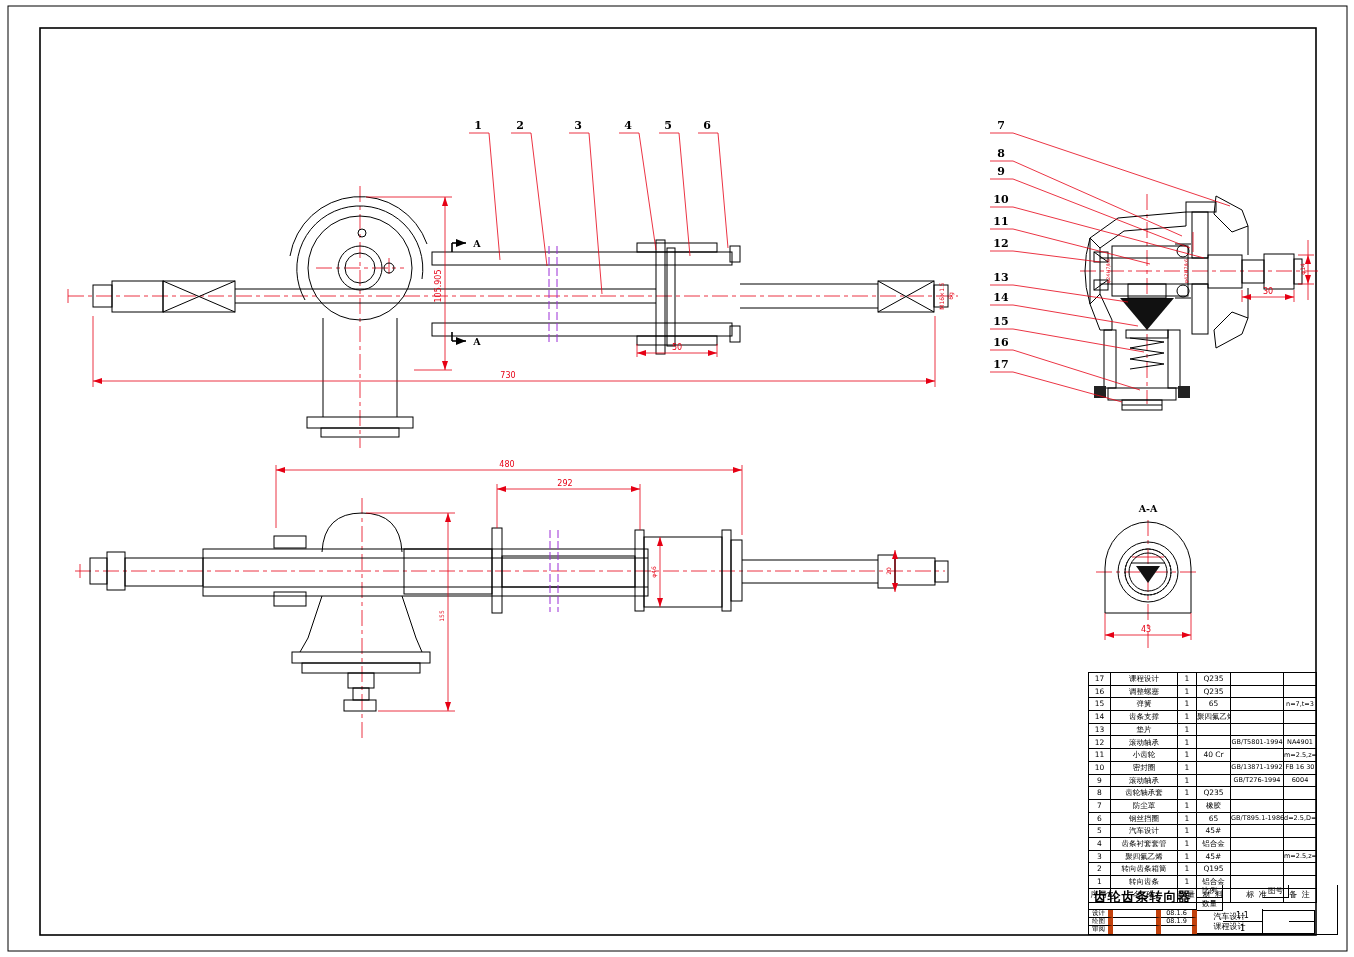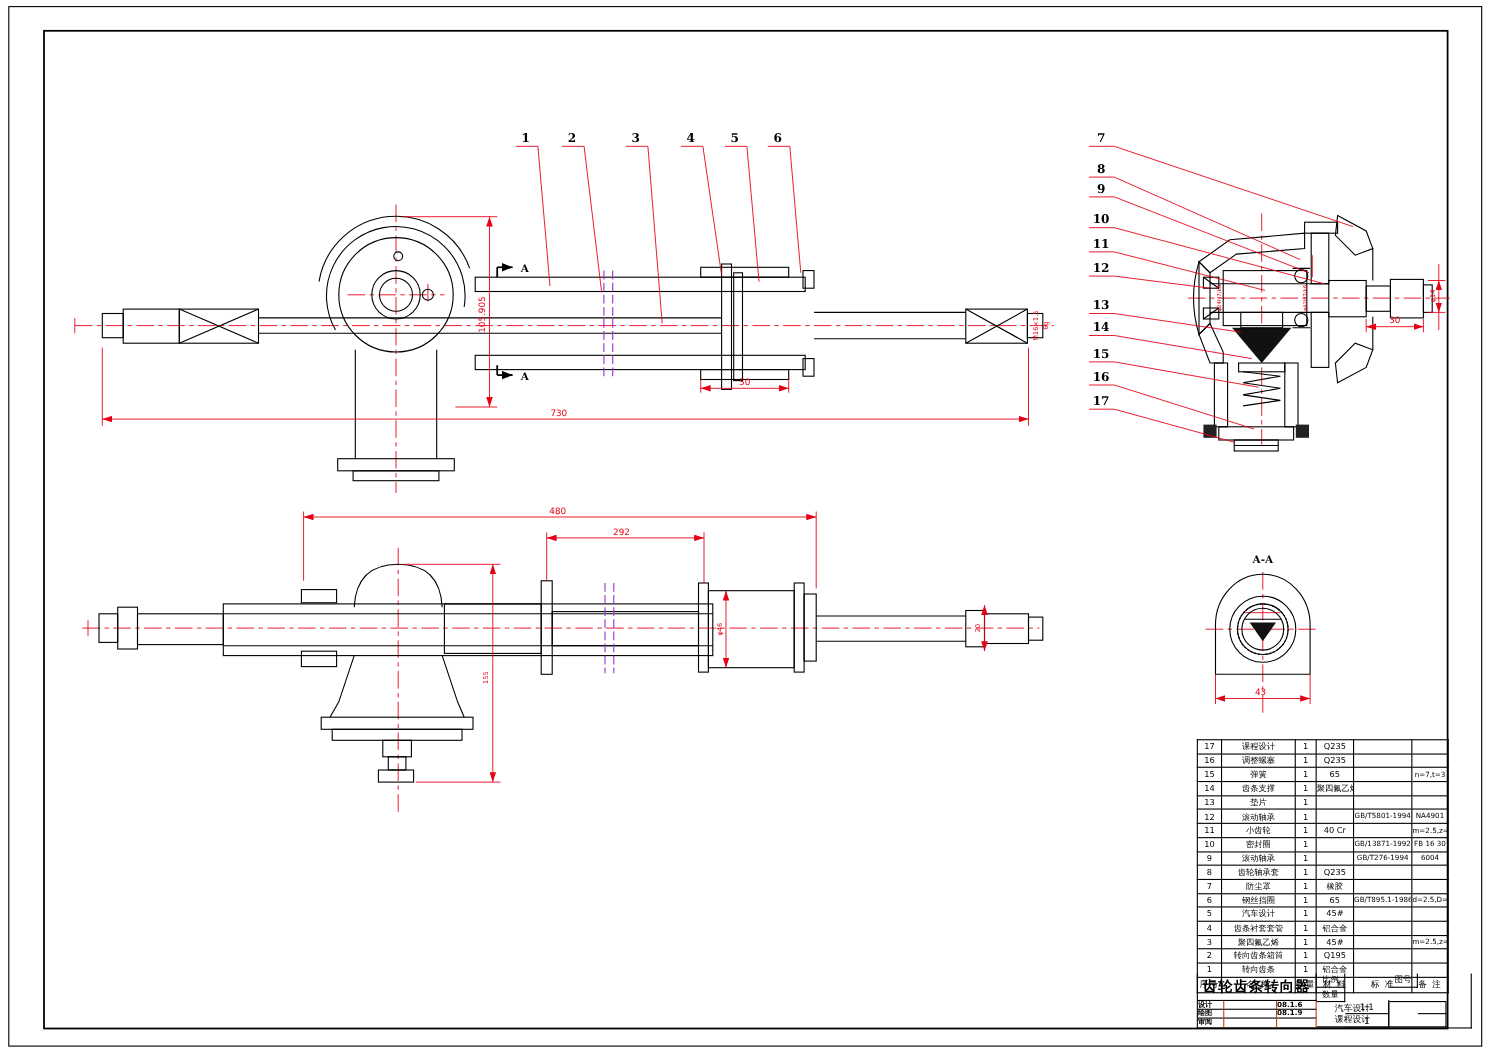--- a/index.html
+++ b/index.html
@@ -23,22 +23,22 @@
   table.bom{border-collapse:collapse;table-layout:fixed;width:228px;}
   table.bom td{border:1px solid #000;height:11.7px;padding:0;text-align:center;
                font-size:7.5px;line-height:1;overflow:hidden;white-space:nowrap;}
   table.bom td:nth-child(5),table.bom td:nth-child(6){font-size:6.5px;}
   table.bom tr.head td{height:13px;font-size:8px;letter-spacing:1px;margin-top:45px;}
   #tb{position:absolute;left:0;top:213px;width:226px;height:49px;border:1px solid #000;border-top:none;padding-left:22px;}
   #tb .cell{position:absolute;box-sizing:border-box;border-right:1px solid #000;border-bottom:1px solid #000;
             display:flex;align-items:center;justify-content:center;overflow:hidden;}
   #tb-title{left:0;top:0;width:108px;height:25px;font-size:13px;font-weight:bold;letter-spacing:1px;}
   .srow{position:absolute;left:0;width:108px;height:8px;display:flex;}
-  .srow div{box-sizing:border-box;border-right:1px solid #c2410c;border-bottom:1px solid #000;
-            font-size:6.5px;line-height:7px;overflow:hidden;font-weight:bold;}
+  .srow div{box-sizing:border-box;border-right:5px solid #c2410c;border-bottom:1px solid #000;
+            font-size:6.5px;line-height:7px;text-align:center;overflow:hidden;}
   .sr-role{width:24px;} .sr-name{width:48px;} .sr-date{width:36px;}
   .tb-lab{font-size:7.5px;} .tb-val{font-size:8px;margin-top:24px;}
   #tb-org{left:108px;top:26px;width:66px;height:23px;flex-direction:column;font-size:8px;line-height:10px;}
   #tb-orgblank{left:174px;top:26px;width:52px;height:23px;border-right:none;}
 </style>
 </head>
 <body>
 
 <div id="page">
 

